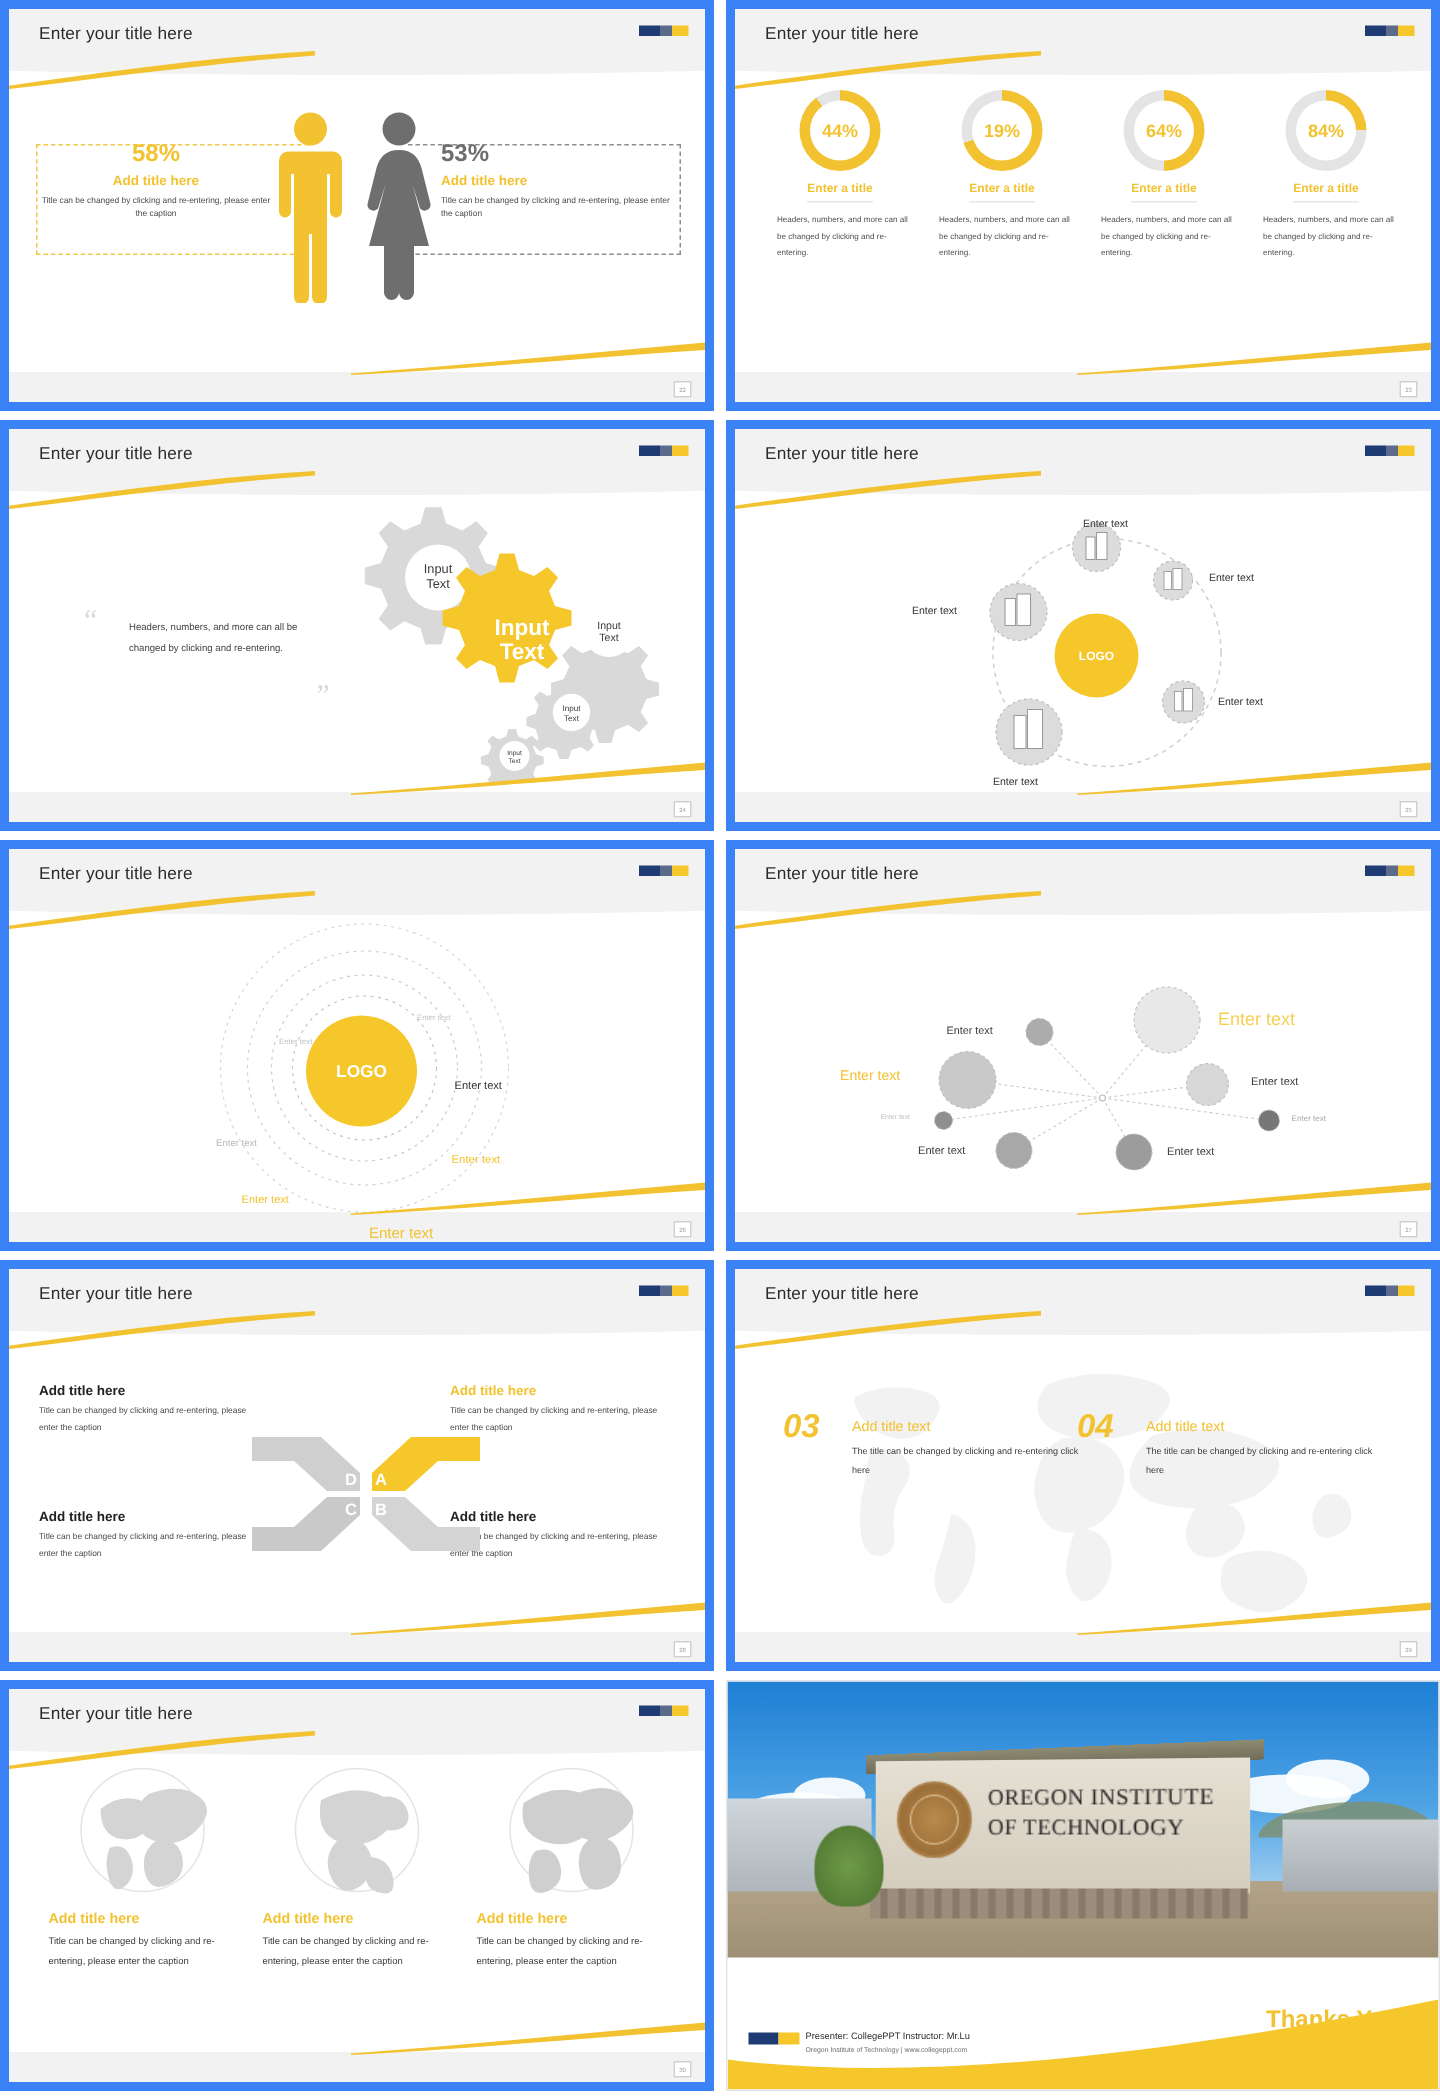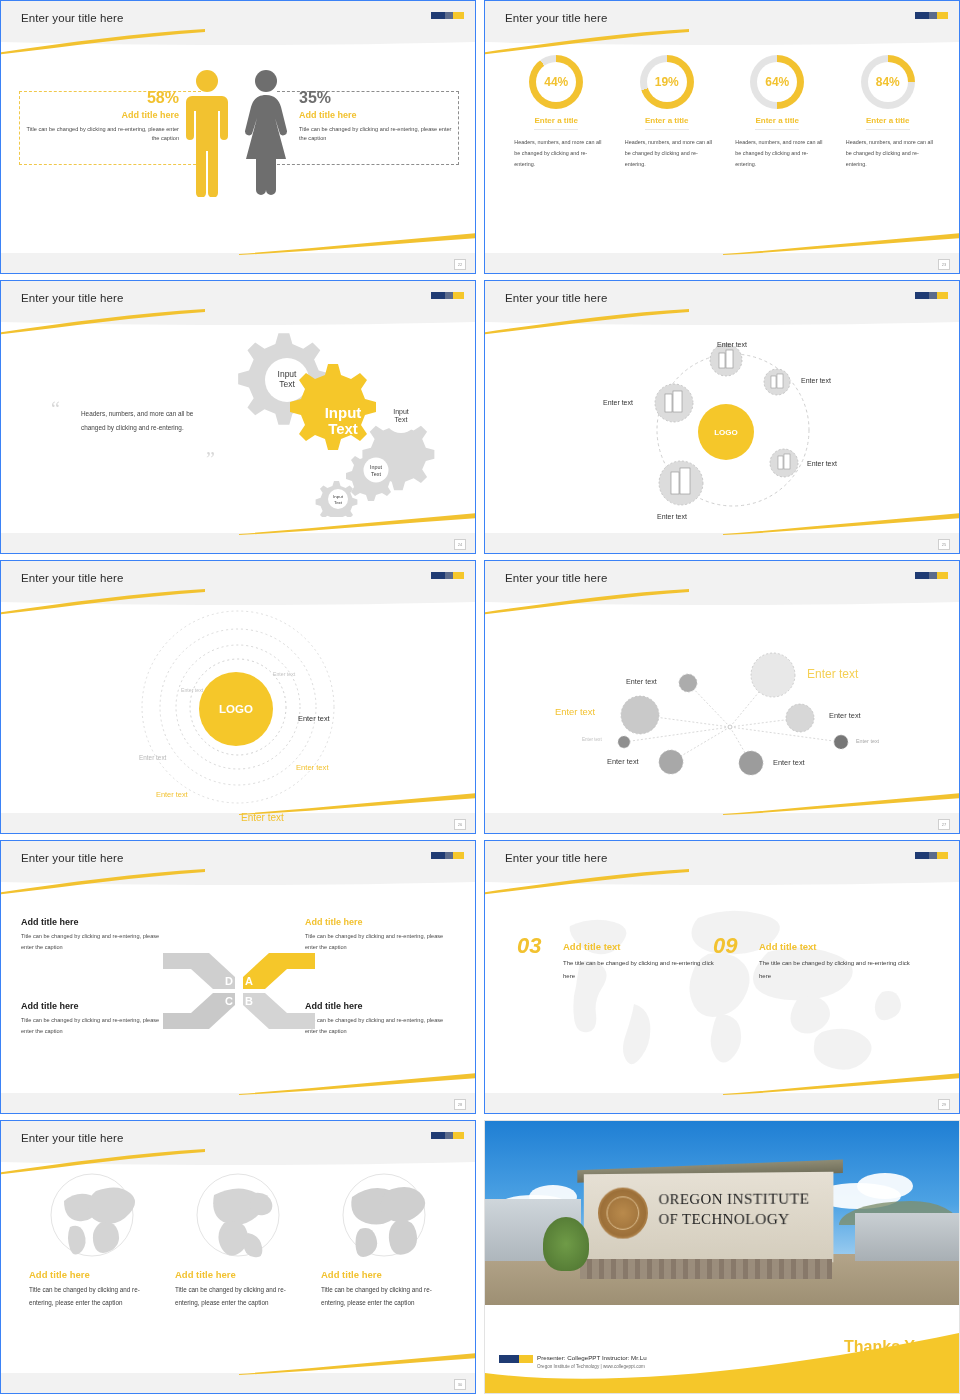--- a/index.html
+++ b/index.html
@@ -17,21 +17,21 @@
   }
   .cell { position:relative; width:480px; height:280px; padding:0 4px 0 0; }
   .cell.right { padding:0 0 0 4px; }
 
   
   .slide {
     position:absolute; left:0; top:0;
     width:476px; height:274px;
     background:#f2f2f2;
     overflow:hidden;
-    border:1px solid #3b82f6;
+    border:6px solid #3b82f6;
   }
   .cell.right .slide { left:4px; width:476px; }
   .slide-body {
     position:absolute; left:0; top:0; width:100%; height:100%;
     background:#ffffff;
     
     clip-path: ellipse(150% 96% at 50% 100%);
     top:0;
   }
   .hdr-band {
@@ -65,21 +65,21 @@
     position:absolute; right:9px; bottom:3px; z-index:8;
     width:12px; height:11px; border:1px solid #cfcfcf; background:#fff;
     font-size:4px; color:#9a9a9a; display:flex;
     align-items:center; justify-content:center;
   }
   .content { position:absolute; left:0; top:44px; width:100%; height:212px; z-index:4; }
 
   
   .s22-wrap { position:absolute; left:0; top:6px; width:100%; height:180px; }
   .s22-col { position:absolute; top:38px; width:160px; }
-  .s22-col.l { left:18px; text-align:right; }
+  .s22-col.l { left:18px; text-align:center; }
   .s22-col.r { right:16px; text-align:left; }
   .s22-dash.l { position:absolute; left:18px; top:40px; width:182px; height:74px;
       border:1px dashed #f0c84a; border-right:none; }
   .s22-dash.r { position:absolute; right:16px; top:40px; width:182px; height:74px;
       border:1px dashed #8d8d8d; border-left:none; }
   .s22-pct { font-size:16px; font-weight:bold; line-height:1.1; }
   .s22-pct.y { color:#f2c230; }
   .s22-pct.g { color:#6e6e6e; }
   .s22-sub { font-size:9px; font-weight:bold; color:#f2c230; margin-top:3px; }
   .s22-txt { font-size:5.6px; color:#4a4a4a; line-height:1.75; margin-top:5px; }
@@ -127,21 +127,21 @@
   .bt-h.y { color:#f2c230; }
   .bt-p { font-size:5.6px; color:#4a4a4a; line-height:2.05; margin-top:4px; }
   .bowtie { position:absolute; left:160px; top:62px; width:156px; height:88px; }
 
   
   .map-bg { position:absolute; left:50%; top:50%; transform:translate(-50%,-50%);
       width:400px; height:190px; opacity:.5; }
   .num-block { position:absolute; top:56px; }
   .big-num { position:absolute; left:0; top:-8px; font-size:22px; font-style:italic;
       font-weight:bold; color:#f2c230; }
-  .num-title { font-size:9.5px; font-weight:bold; color:#f2c230; margin-left:46px; }
+  .num-title { font-size:9.5px; font-weight:normal; color:#f2c230; margin-left:46px; }
   .num-body { font-size:6px; color:#3c3c3c; line-height:2.1; margin-left:46px; margin-top:5px;
       width:160px; }
 
   
   .globes { position:absolute; left:0; top:6px; width:100%;
       display:flex; justify-content:space-around; padding:0 18px; }
   .globe-col { width:126px; }
   .globe-col .gicon { display:block; margin:0 auto; }
   .globe-h { font-size:9.5px; font-weight:bold; color:#f2c230; margin-top:10px; }
   .globe-p { font-size:6.3px; color:#3c3c3c; line-height:2.05; margin-top:4px; }
@@ -220,21 +220,21 @@
           <div class="s22-dash l"></div>
           <div class="s22-dash r"></div>
 
           <div class="s22-col l">
             <div class="s22-pct y">58%</div>
             <div class="s22-sub">Add title here</div>
             <div class="s22-txt">Title can be changed by clicking and re-entering, please enter the caption</div>
           </div>
 
           <div class="s22-col r">
-            <div class="s22-pct g">35%</div>
+            <div class="s22-pct g">53%</div>
             <div class="s22-sub">Add title here</div>
             <div class="s22-txt">Title can be changed by clicking and re-entering, please enter the caption</div>
           </div>
 
           <div class="s22-figs">
             <svg width="42" height="128" viewBox="0 0 42 128">
               <circle cx="21" cy="12" r="11" fill="#F2C230"></circle>
               <path d="M7 27h28a6 6 0 0 1 6 6v34a4 4 0 0 1-8 0V42h-2v82a5 5 0 0 1-10 0V82h-2v42a5 5 0 0 1-10 0V42H7v25a4 4 0 0 1-8 0V33a6 6 0 0 1 6-6z" fill="#F2C230" transform="translate(1,0)"></path>
             </svg>
             <svg width="48" height="128" viewBox="0 0 48 128">
@@ -597,21 +597,21 @@
             <path d="M360 96 q14-4 18 8 4 12-8 18-12 6-16-4-4-12 6-22z"></path>
           </g>
         </svg>
 
         <div class="num-block" style="left:32px;">
           <div class="big-num">03</div>
           <div class="num-title">Add title text</div>
           <div class="num-body">The title can be changed by clicking and re-entering click here</div>
         </div>
         <div class="num-block" style="left:228px;">
-          <div class="big-num">09</div>
+          <div class="big-num">04</div>
           <div class="num-title">Add title text</div>
           <div class="num-body">The title can be changed by clicking and re-entering click here</div>
         </div>
       </div>
       <div class="pagebox">29</div>
     </div>
   </div>
 
   <div class="cell">
     <div class="slide">

